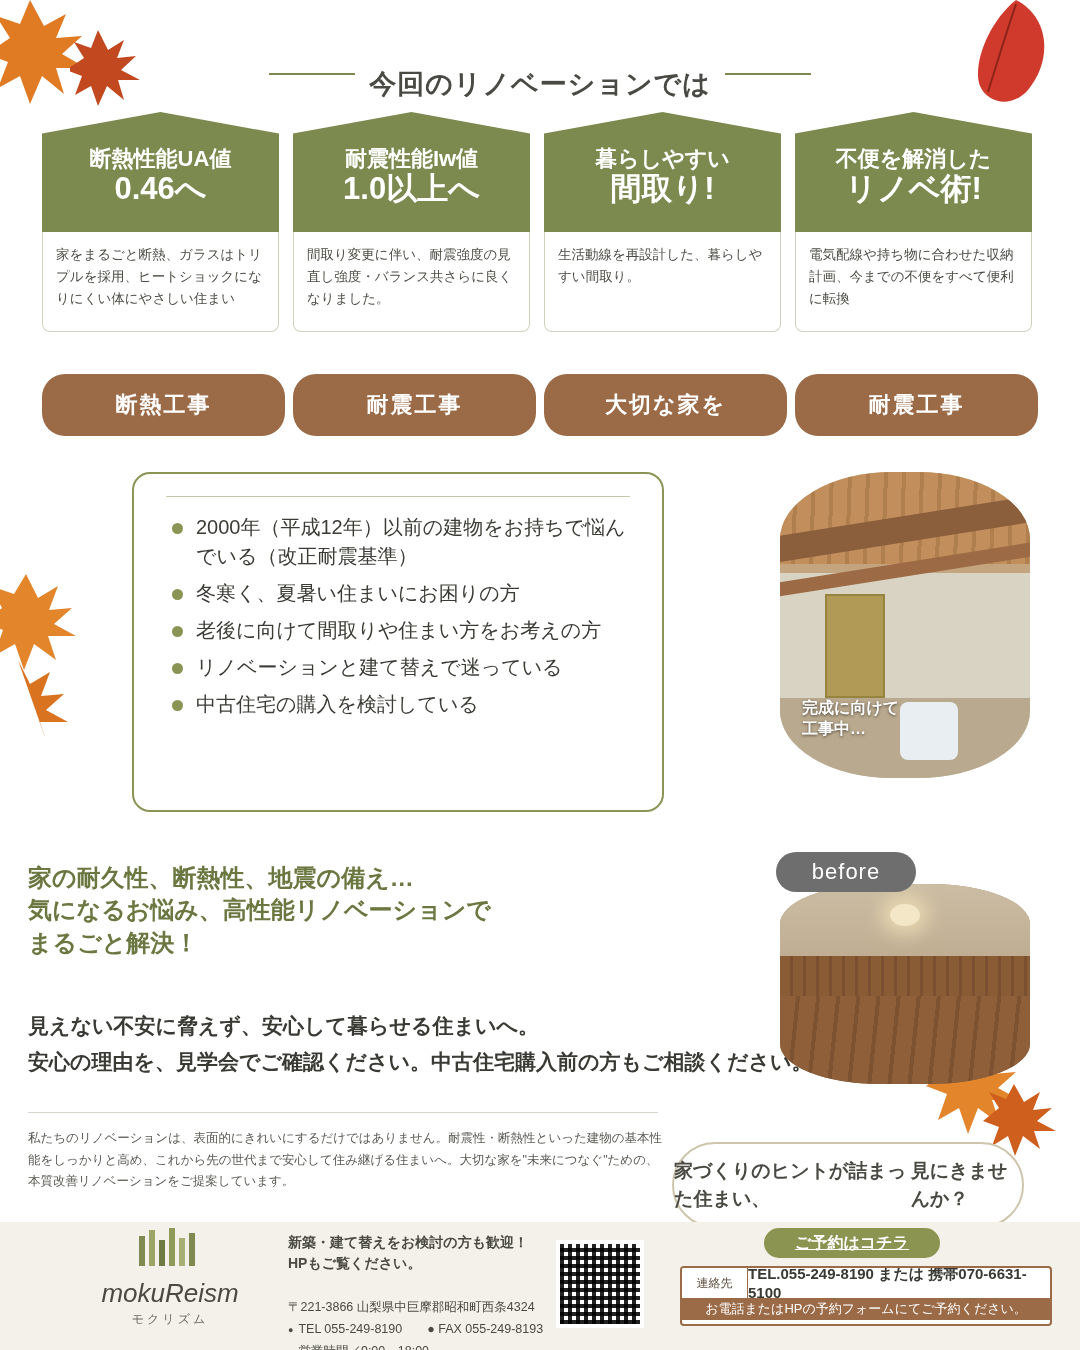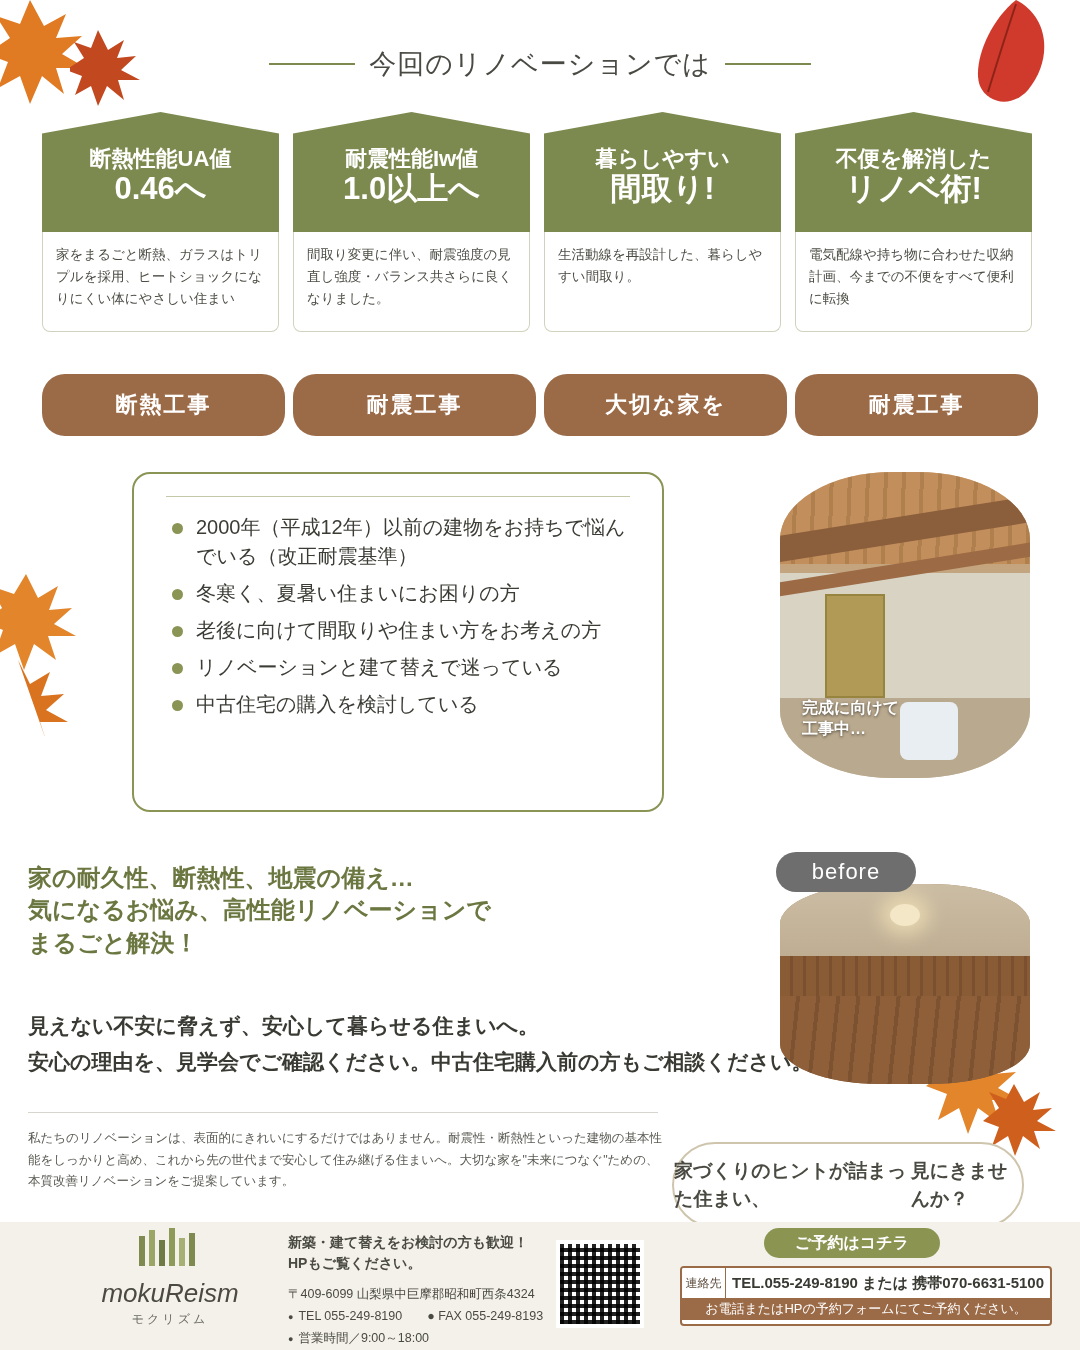--- a/index.html
+++ b/index.html
@@ -14,22 +14,23 @@
   
   .leaf { position:absolute; pointer-events:none; }
 
   
   .header-title-wrap {
     position:absolute; top:46px; left:0; width:1080px;
     display:flex; align-items:center; justify-content:center; gap:14px;
   }
   .header-rule { height:2px; background:#7d8a4f; width:86px; }
   .header-title {
-    font-size:27px; font-weight:normal; color:#4a4a44; letter-spacing:1px;
+    font-size:27px; font-weight:bold; color:#4a4a44; letter-spacing:1px;
     white-space:nowrap;
+    margin-top:20px;
   }
 
   
   .cards { position:absolute; top:112px; left:42px; width:996px; display:flex; gap:14px; }
   .card { width:237px; }
   .card-top {
     position:relative; height:120px; background:#7c8a4f; color:#fff;
     border-radius:6px 6px 0 0;
     display:flex; flex-direction:column; align-items:center; justify-content:center;
     text-align:center; line-height:1.12;
@@ -193,29 +194,29 @@
     background-image:
       repeating-linear-gradient(90deg,#222 0 4px, #fff 4px 8px),
       repeating-linear-gradient(0deg,#222 0 4px, #fff 4px 8px);
     background-blend-mode:multiply;
   }
 
   .reserve-btn {
     position:absolute; top:1228px; left:764px; width:176px; height:30px;
     background:#8c9452; color:#fff; border-radius:15px;
     display:flex; align-items:center; justify-content:center;
-    font-size:16px; font-weight:bold;
+    font-size:16px; font-weight:bold;text-decoration:underline;
   }
   .contact-box {
     position:absolute; top:1266px; left:680px; width:372px; height:60px;
     border:2px solid #9b6a47; border-radius:4px; overflow:hidden; background:#fff;
   }
   .contact-row { display:flex; height:30px; align-items:stretch; }
   .contact-label {
-    width:44px; background:#fff; color:#5b4a3a; font-size:12px;
+    width:66px; background:#fff; color:#5b4a3a; font-size:12px;
     display:flex; align-items:center; justify-content:center;
     border-right:1px solid #9b6a47;
   }
   .contact-tel {
     flex:1; display:flex; align-items:center; justify-content:center;
     font-size:15px; font-weight:bold; color:#3a3a34;
   }
   .contact-note {
     height:22px; background:#9b6a47; color:#fff; font-size:13px;
     display:flex; align-items:center; justify-content:center;
@@ -354,22 +355,22 @@
       <rect x="44" y="10" width="6" height="28" fill="#a7b074"></rect>
       <rect x="54" y="5" width="6" height="33" fill="#7e8a4f"></rect>
     </svg>
   </div>
   <div class="logo-name">mokuReism</div>
   <div class="logo-sub">モクリズム</div>
 </div>
 
 <div class="addr-block">
   <div class="addr-head">新築・建て替えをお検討の方も歓迎！</div>
-  <div class="addr-head" style="margin-bottom:10px">HPもご覧ください。</div>
-  <div class="addr-line">〒409-6099 山梨県中巨摩郡昭和町西条4324</div>
+  <div class="addr-head" style="margin-bottom:23px">HPもご覧ください。</div>
+  <div class="addr-line">〒221-3866 山梨県中巨摩郡昭和町西条4324</div>
   <div class="addr-line"><span class="dot"></span><span>TEL 055-249-8190　　● FAX 055-249-8193</span></div>
   <div class="addr-line"><span class="dot"></span><span>営業時間／9:00～18:00</span></div>
 </div>
 
 <div class="qr">
   <div class="qr-inner"></div>
 </div>
 
 <div class="reserve-btn">ご予約はコチラ</div>
 

